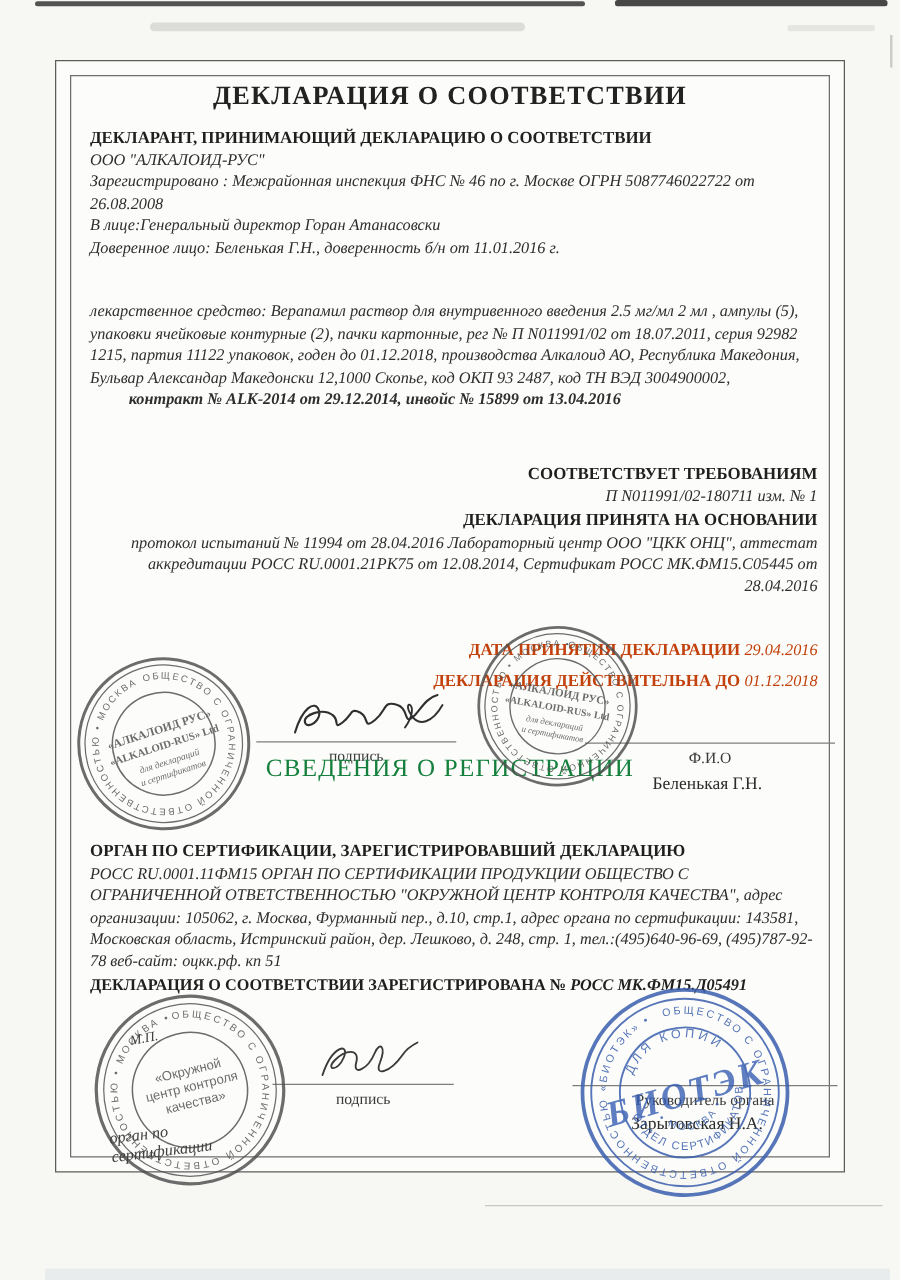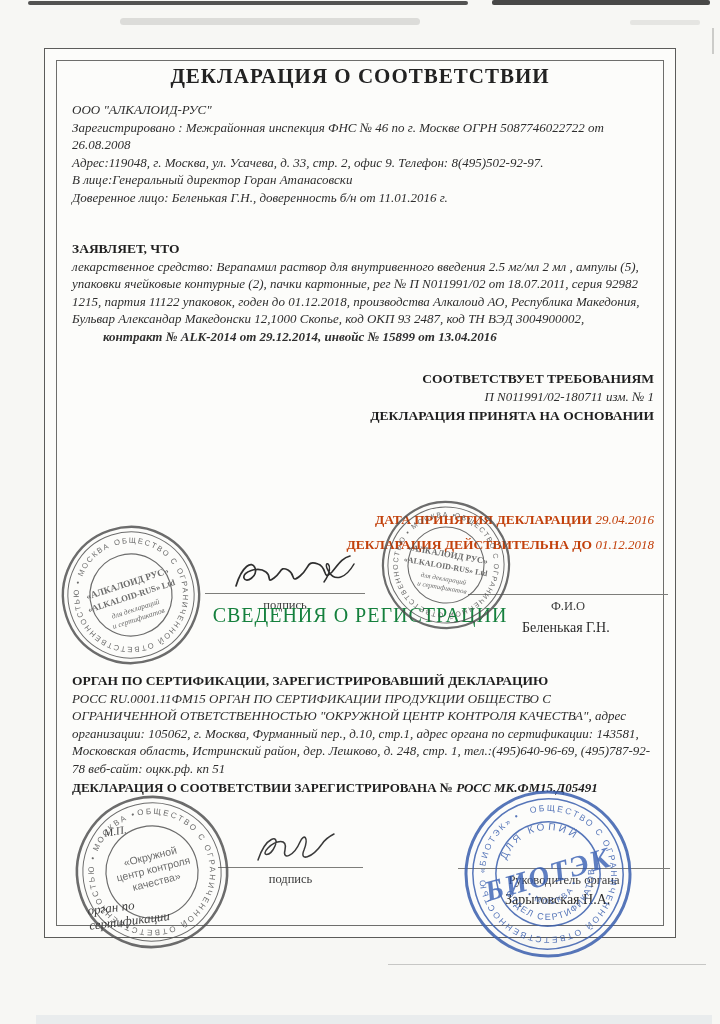--- a/index.html
+++ b/index.html
@@ -65,37 +65,37 @@
 <div class="edge-tick"></div>
 <div class="fold-line"></div>
 <div class="bottom-shadow"></div>
 
 <div class="outer-border"></div>
 <div class="inner-border"></div>
 
 <div class="abs doc-title">ДЕКЛАРАЦИЯ О СООТВЕТСТВИИ</div>
 
 <div class="abs textblock tb-declarant">
+  <div class="h-bold">ДЕКЛАРАНТ, ПРИНИМАЮЩИЙ ДЕКЛАРАЦИЮ О СООТВЕТСТВИИ</div>
   <div class="it">ООО "АЛКАЛОИД-РУС"</div>
   <div class="it">Зарегистрировано : Межрайонная инспекция ФНС № 46 по г. Москве ОГРН 5087746022722 от 26.08.2008</div>
-  <div class="it">Адрес:119048, г. Москва, ул. Усачева, д. 33, стр. 2, офис 9. Телефон: 8(495)502-92-97.</div>
   <div class="it">В лице:Генеральный директор Горан Атанасовски</div>
   <div class="it">Доверенное лицо: Беленькая Г.Н., доверенность б/н от 11.01.2016 г.</div>
 </div>
 
 <div class="abs textblock tb-declares">
-  <div class="h-bold">ЗАЯВЛЯЕТ, ЧТО</div>
   <div class="it">лекарственное средство: Верапамил раствор для внутривенного введения 2.5 мг/мл 2 мл , ампулы (5), упаковки ячейковые контурные (2), пачки картонные, рег № П N011991/02 от 18.07.2011, серия 92982 1215, партия 11122 упаковок, годен до 01.12.2018, производства Алкалоид АО, Республика Македония, Бульвар Александар Македонски 12,1000 Скопье, код ОКП 93 2487, код ТН ВЭД 3004900002,</div>
   <div class="bold-it">контракт № ALK-2014 от 29.12.2014, инвойс № 15899 от 13.04.2016</div>
 </div>
 
 <div class="abs textblock tb-conforms">
   <div class="h-bold">СООТВЕТСТВУЕТ ТРЕБОВАНИЯМ</div>
   <div class="it">П N011991/02-180711 изм. № 1</div>
   <div class="h-bold" style="margin-top:2px;">ДЕКЛАРАЦИЯ ПРИНЯТА НА ОСНОВАНИИ</div>
+  <div class="it">протокол испытаний № 11994 от 28.04.2016 Лабораторный центр ООО "ЦКК ОНЦ", аттестат аккредитации РОСС RU.0001.21PK75 от 12.08.2014, Сертификат РОСС МК.ФМ15.С05445 от 28.04.2016</div>
 </div>
 
 <div class="abs textblock tb-dates">
   <div class="date-line">
     <span>ДАТА ПРИНЯТИЯ ДЕКЛАРАЦИИ</span>
     <span class="val">29.04.2016</span>
   </div>
   <div class="date-line">
     <span>ДЕКЛАРАЦИЯ ДЕЙСТВИТЕЛЬНА ДО</span>
     <span class="val">01.12.2018</span>

